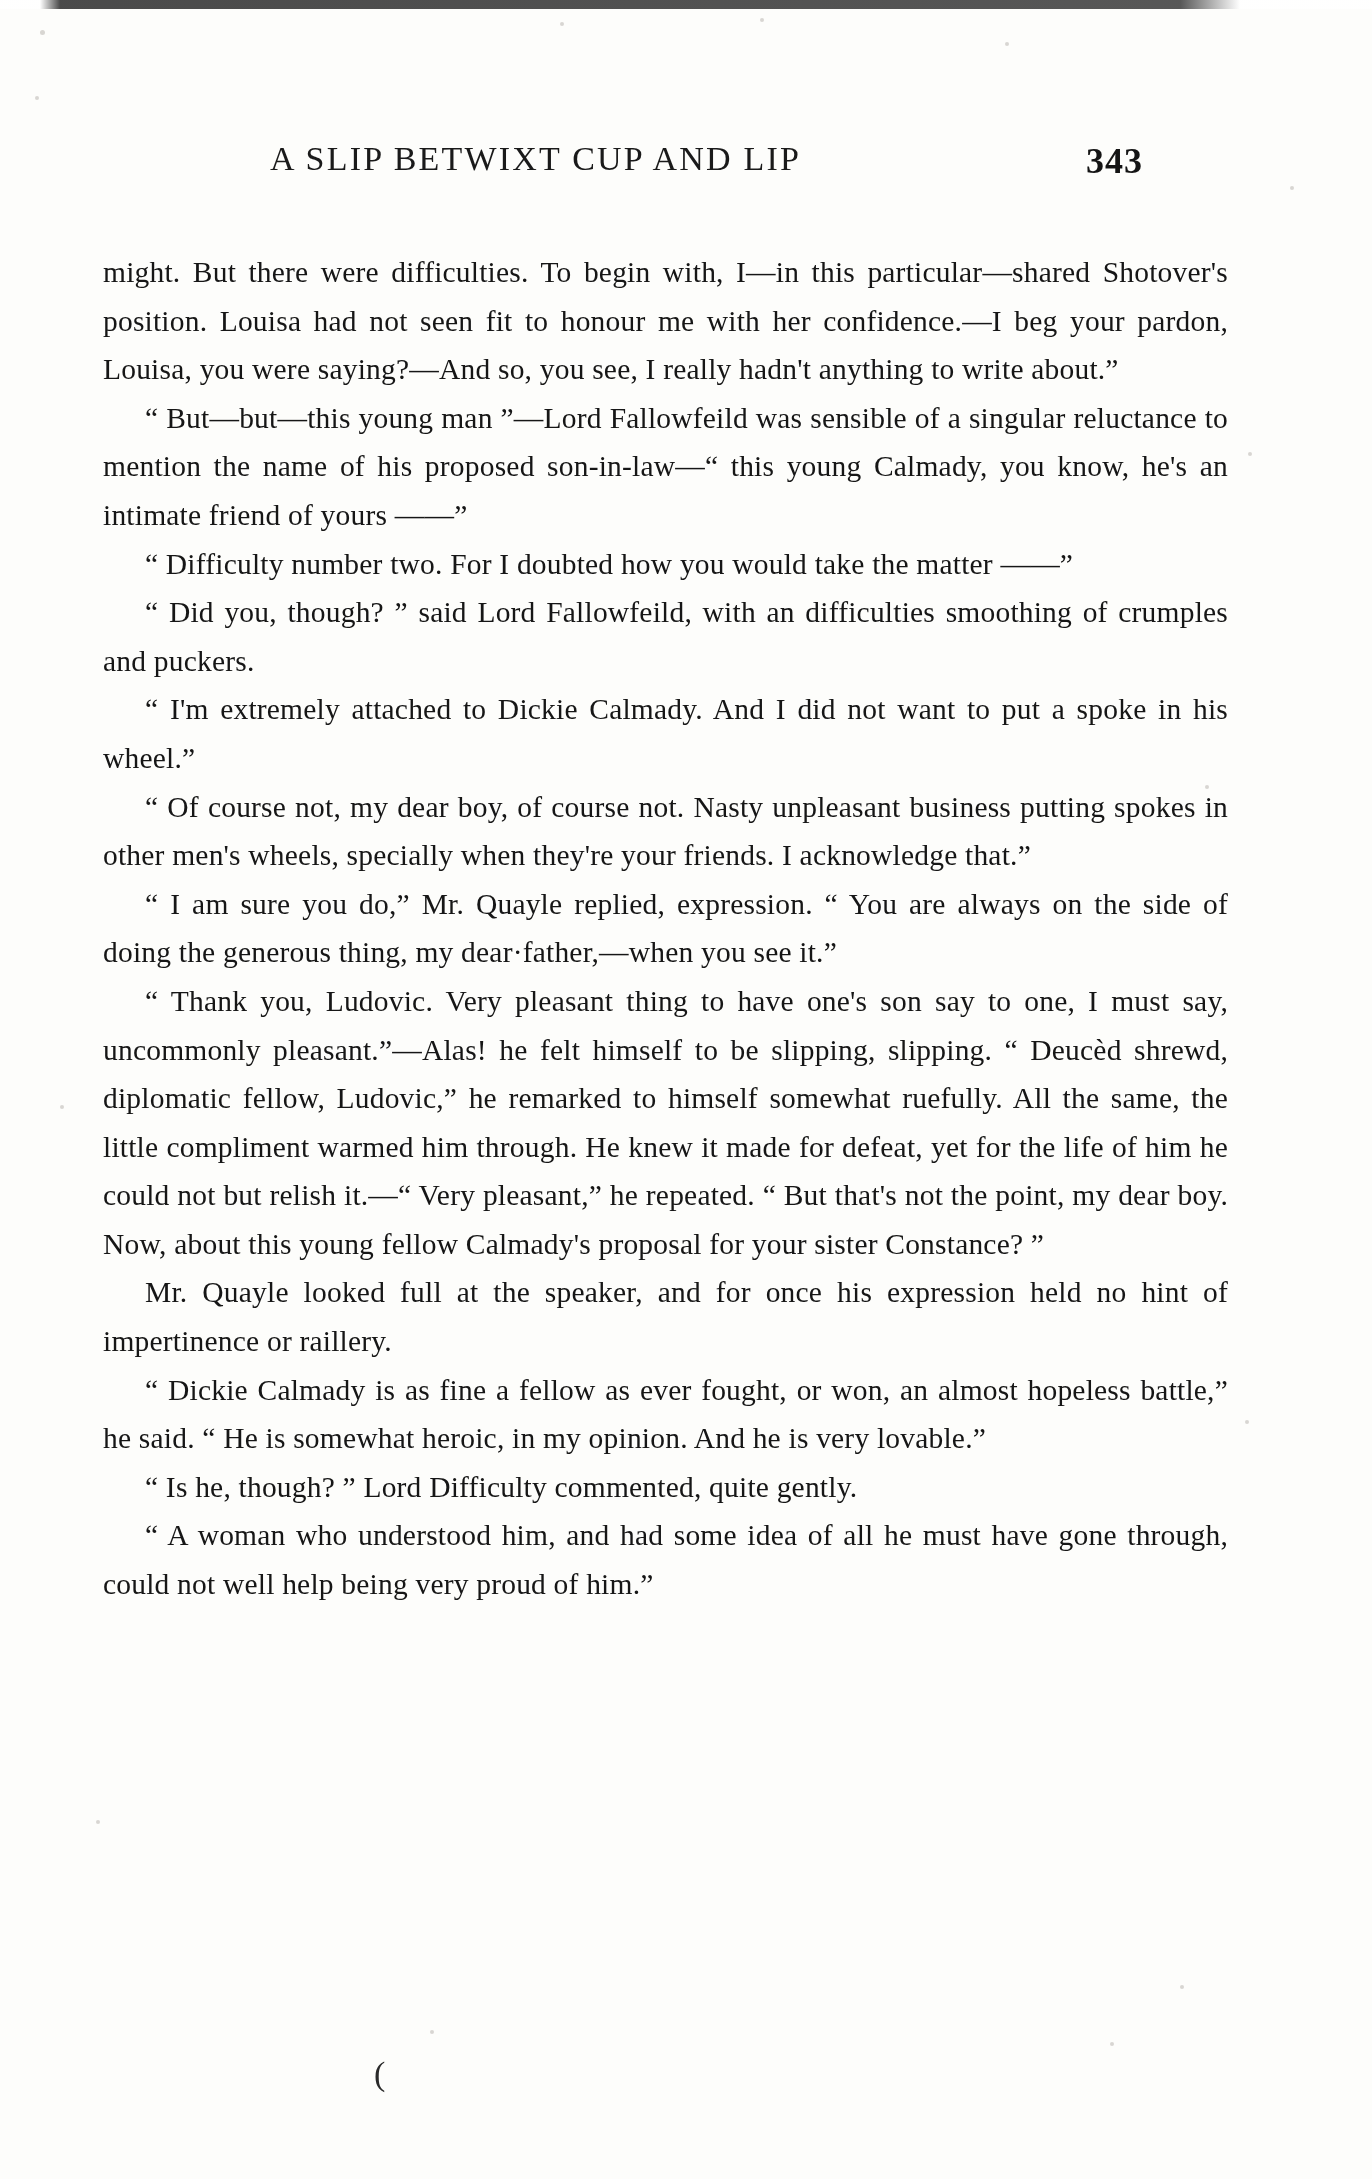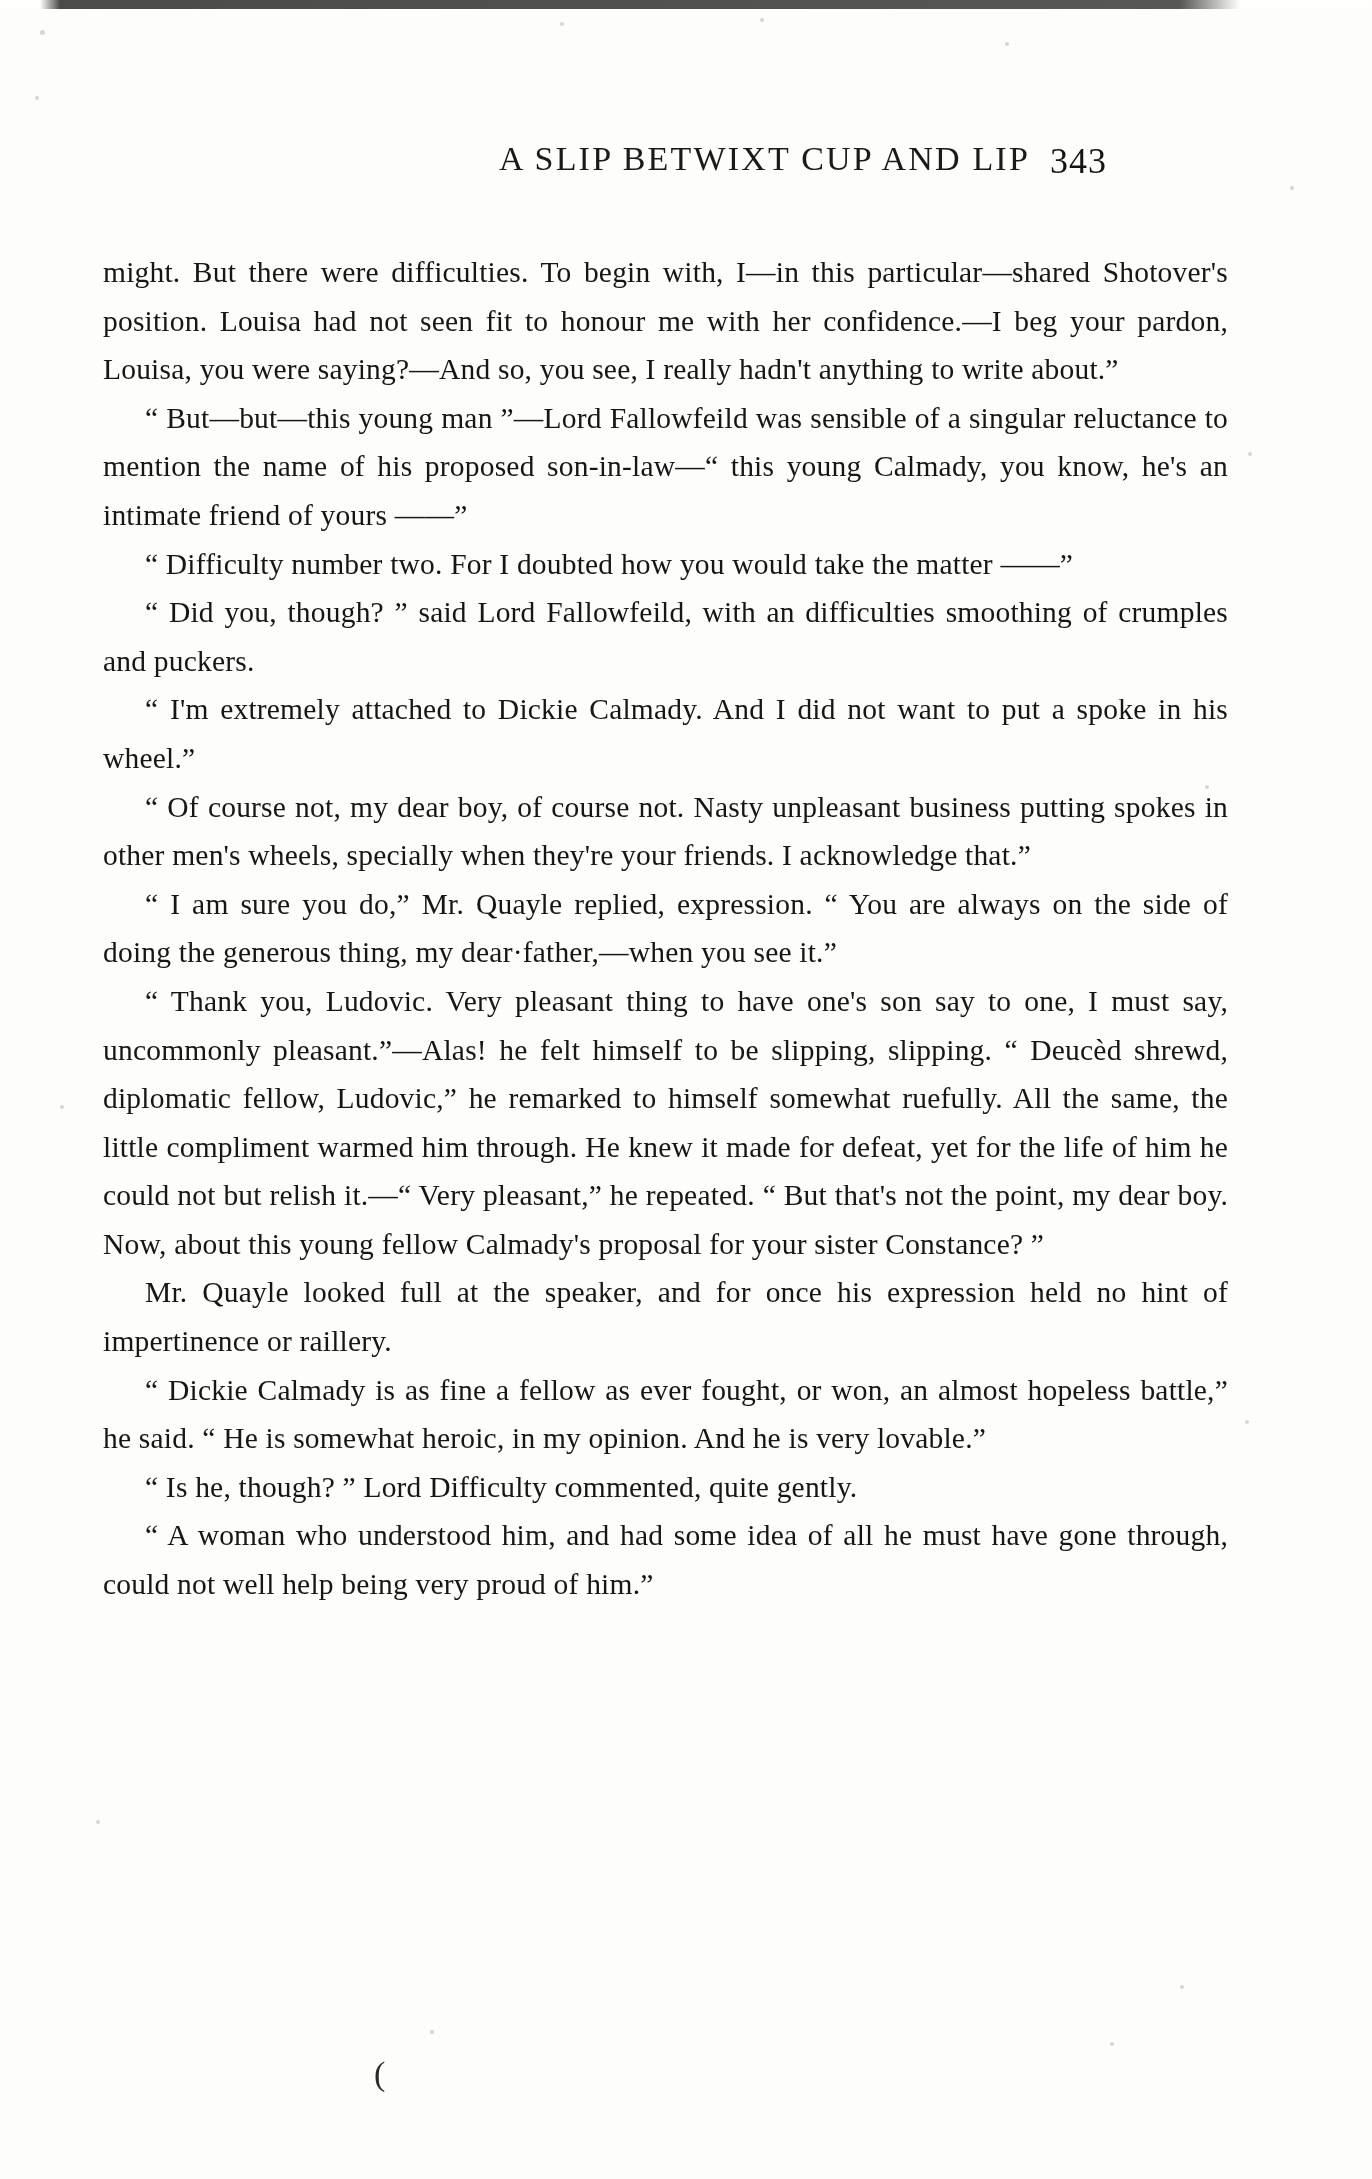--- a/index.html
+++ b/index.html
@@ -44,35 +44,35 @@
     top: 140px;
     left: 0;
     width: 1372px;
     height: 52px;
   }
   .running-title {
     position: absolute;
     left: 270px;
     top: 0;
     width: 760px;
-    text-align: right;
+    text-align: left;
     font-size: 34px;
     letter-spacing: 2.2px;
     font-weight: 400;
     color: #1a1a1a;
     white-space: nowrap;
   }
   .folio {
     position: absolute;
-    left: 1050px;
+    left: 1086px;
     top: 0px;
     font-size: 36px;
     letter-spacing: 1px;
     color: #141414;
-    font-weight: 400;
+    font-weight: 700;
   }
   .body-text {
     position: absolute;
     top: 248px;
     left: 103px;
     width: 1125px;
     font-size: 29.5px;
     line-height: 48.6px;
     text-align: justify;
     color: #161616;

